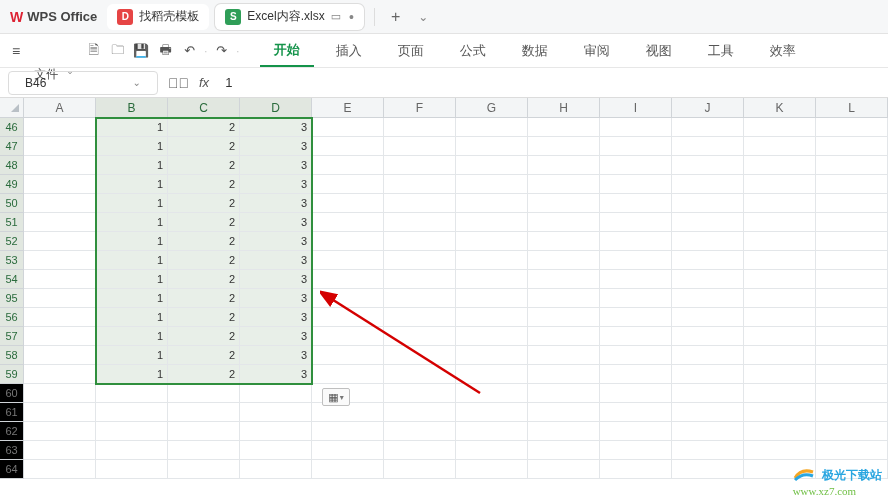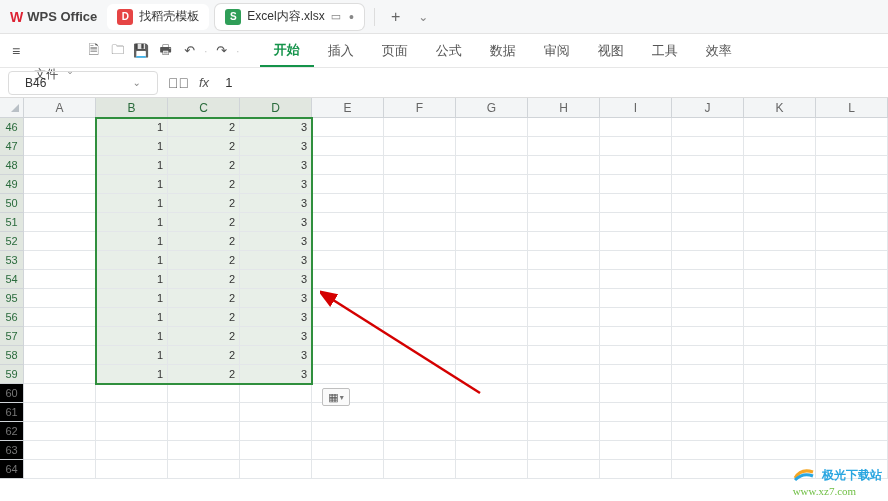--- a/index.html
+++ b/index.html
@@ -19,21 +19,21 @@
   .tab .dot { color:#888; font-size:14px; margin-left:2px;}
   .addtab { color:#666; font-size:16px; padding:0 6px;}
   .vline { width:1px; height:18px; background:#ddd; margin:0 4px;}
 
   
   .menu-row { display:flex; align-items:center; height:34px; background:#fff; padding:0 8px; gap:4px; border-bottom:1px solid #e7e7e7;}
   .hb { color:#555; font-size:14px; padding:2px 4px;}
   .file-btn { display:flex; gap:8px; color:#444; padding:2px 6px;margin-top:48px;}
   .qa-ico { width:20px; height:20px; display:flex; align-items:center; justify-content:center; color:#555; font-size:13px; border-radius:4px;}
   .qa-sep{ color:#ccc; }
-  .menus { display:flex; align-items:center; gap:0; margin-left:16px;justify-content:center;}
+  .menus { display:flex; align-items:center; gap:8px; margin-left:16px;justify-content:center;}
   .menu-item { padding:6px 14px; font-size:13px; color:#555; }
   .menu-item.active { color:#14934a; border-bottom:2px solid #14934a; font-weight:600;}
 
   
   .formula-row{ display:flex; align-items:center; height:30px; background:#fff; border-bottom:1px solid #dcdcdc; padding:2px 8px; gap:10px;}
   .namebox{ width:150px; height:24px; border:1px solid #dcdcdc; border-radius:4px; display:flex; align-items:center; justify-content:space-between; padding:0 16px; color:#333; font-size:12px;}
   .namebox .chev{ color:#888; font-size:10px;}
   .zoom-ico{ color:#555; font-size:14px;}
   .fx { font-style:italic; color:#555; font-size:13px;}
   .formula-input{ flex:1; height:24px; border:none; outline:none; font-size:13px; color:#333; padding-left:6px;}

